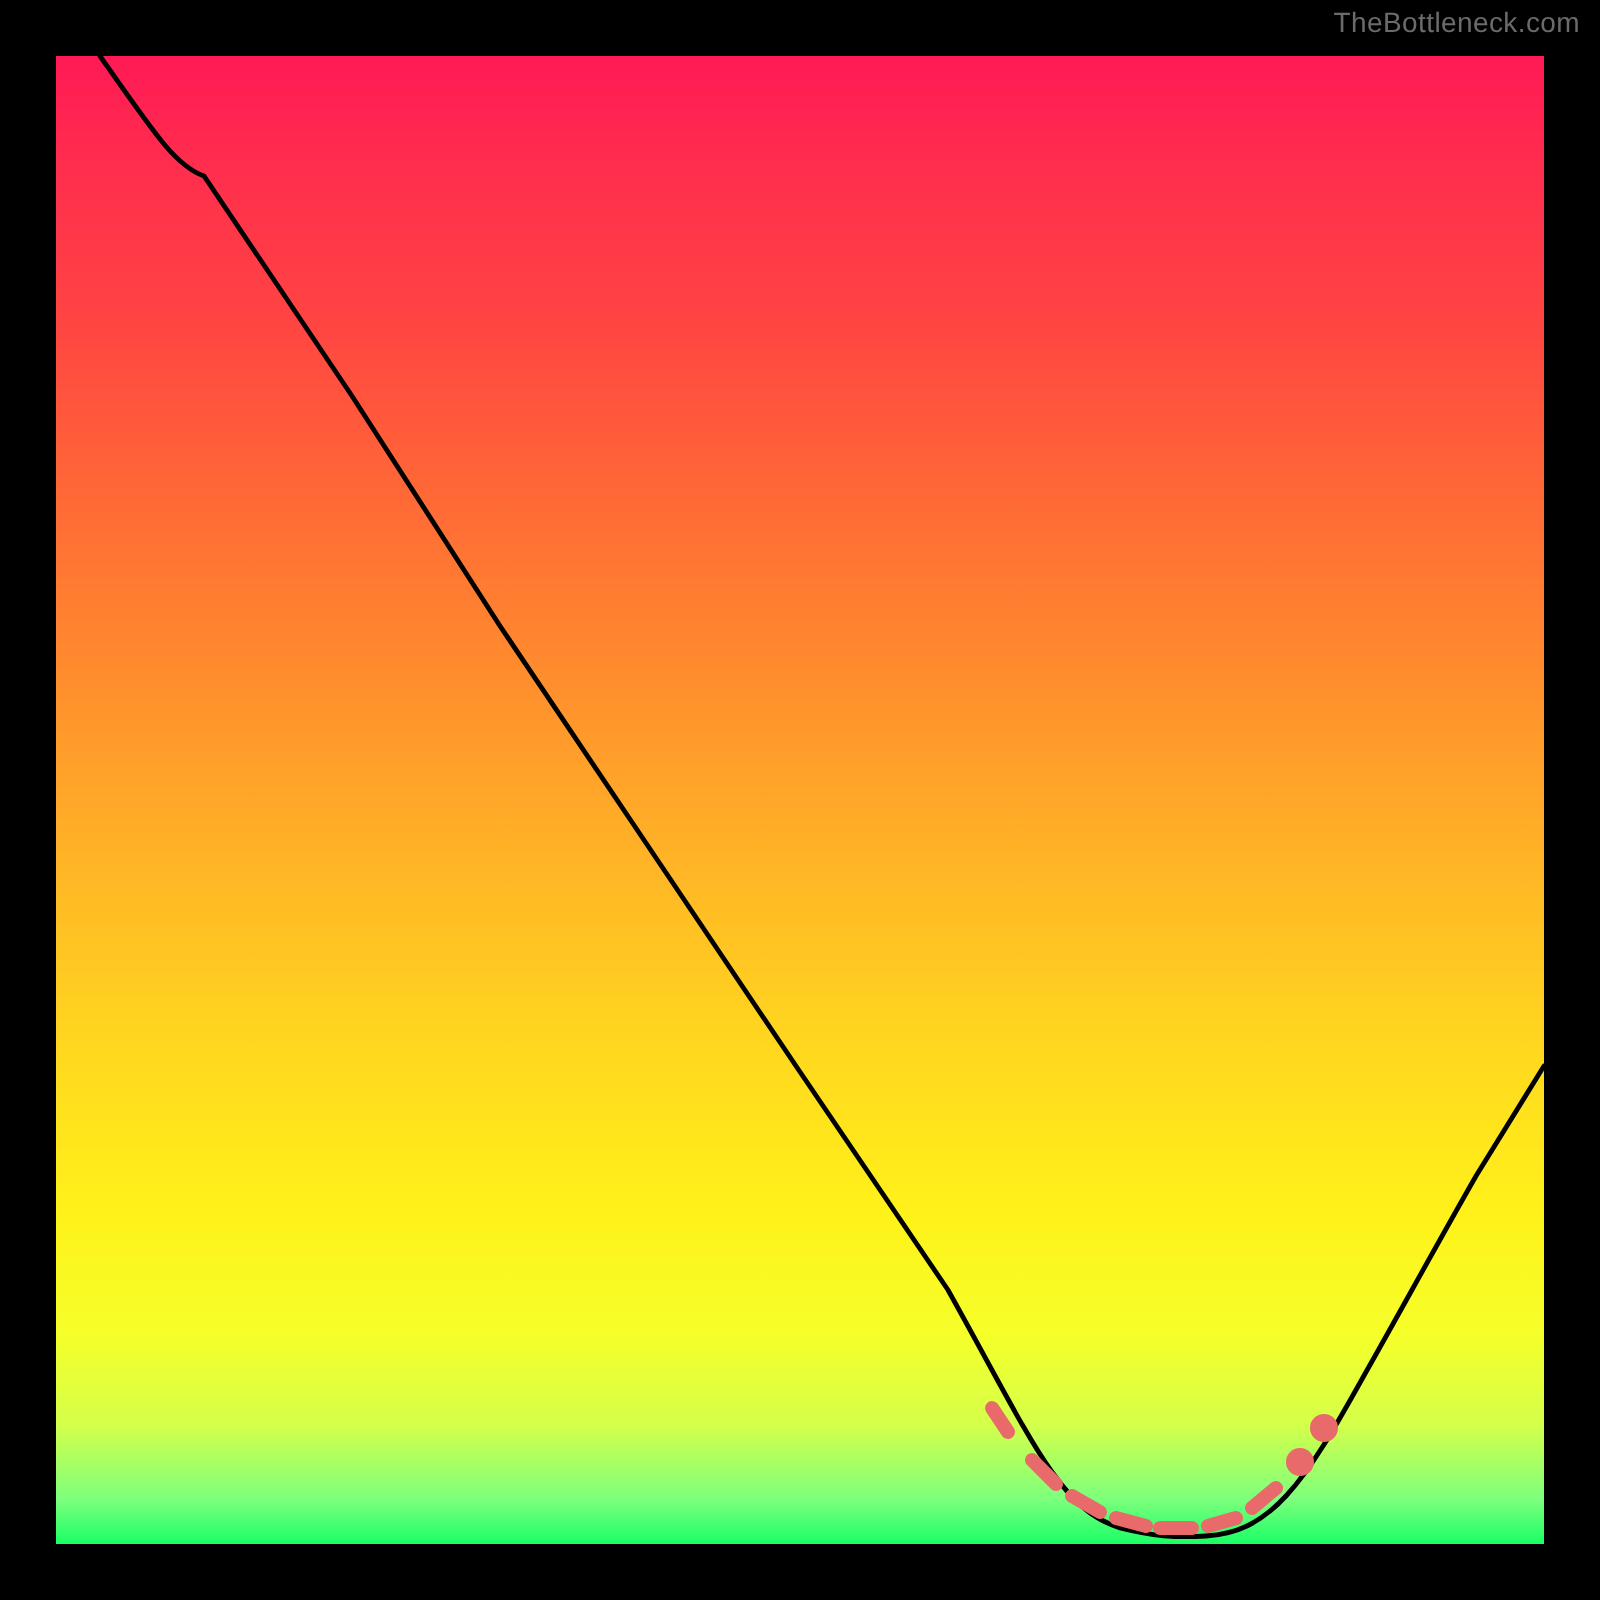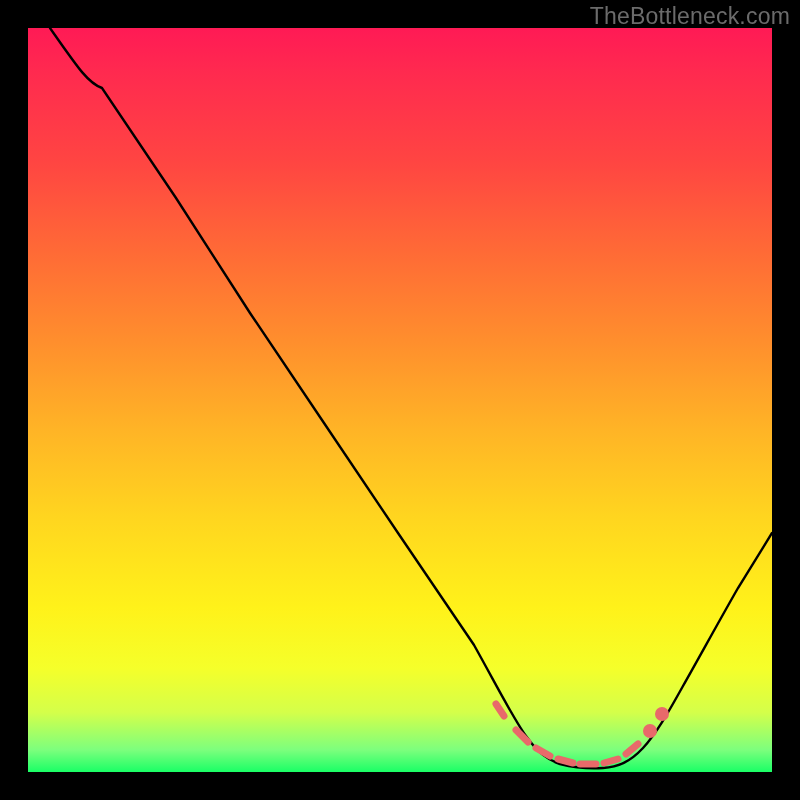--- a/index.html
+++ b/index.html
@@ -46,21 +46,21 @@
   }
   .curve {
     position: absolute;
     inset: 0;
   }
   .watermark {
     position: absolute;
     top: 3px;
     right: 10px;
     color: #6b6b6b;
-    font-size: 23px;
+    font-size: 14px;
     font-weight: 500;
     letter-spacing: 0.2px;
   }
 </style>
 </head>
 <body>
 
 <div class="frame">
 
   <div class="watermark">TheBottleneck.com</div>

